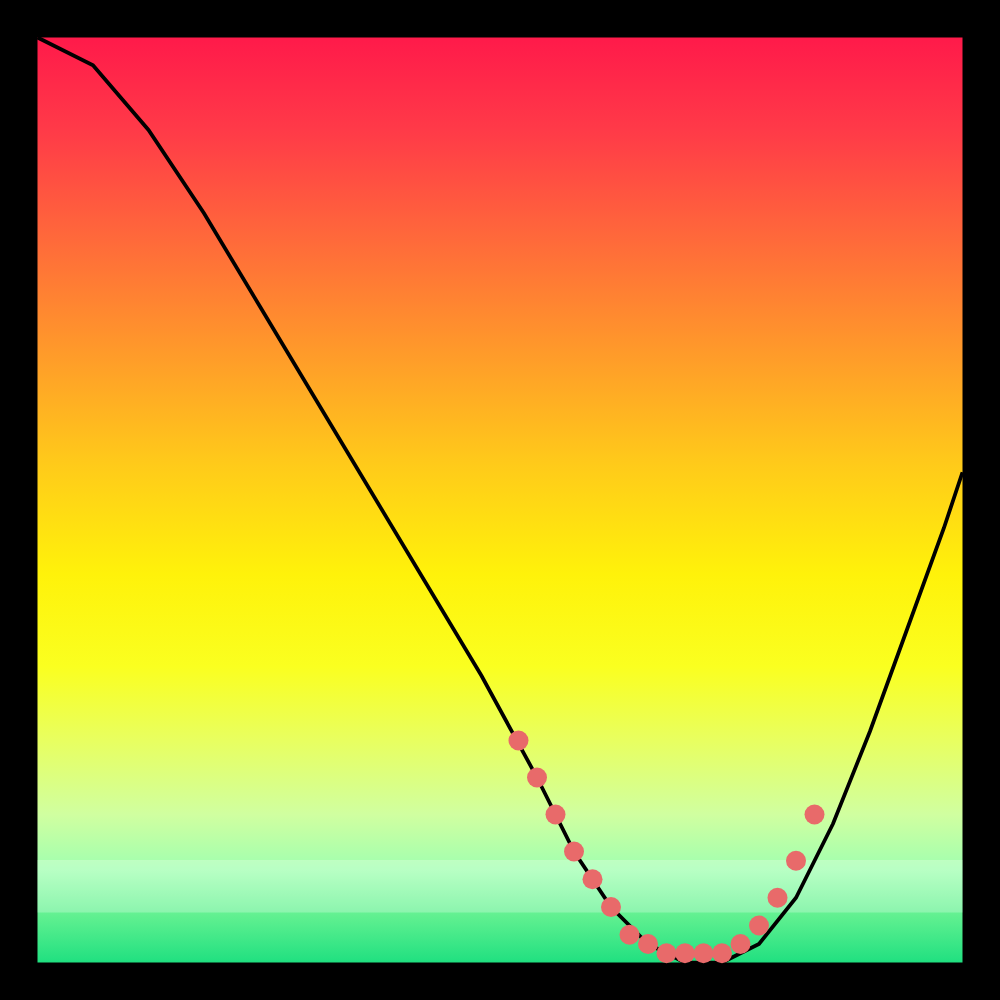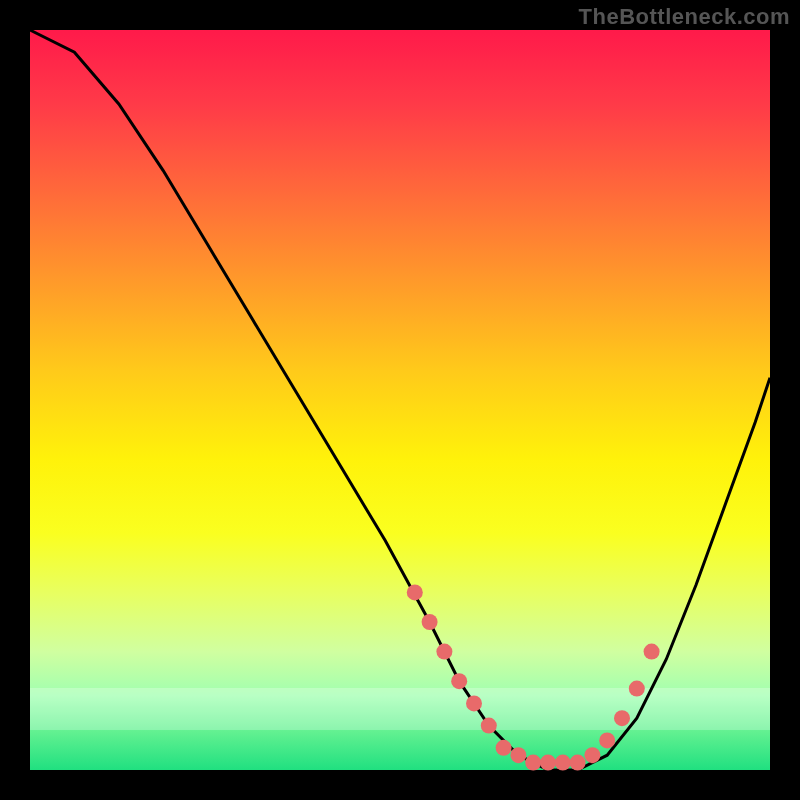--- a/index.html
+++ b/index.html
@@ -62,21 +62,20 @@
     top: 0;
     width: 740px;
     height: 740px;
     overflow: visible;
   }
 </style>
 </head>
 <body>
 
 <div class="container">
-  <div class="watermark">TheBottleneck.com</div>
   <div class="plot-area">
     <div class="lower-band"></div>
     <svg class="curve" viewBox="0 0 740 740">
       <path id="curve-path" fill="none" stroke="#000" stroke-width="3" d="M0.0 0.0 L44.4 22.2 L88.8 74.0 L133.2 140.6 L177.6 214.6 L222.0 288.6 L266.4 362.6 L310.8 436.6 L355.2 510.6 L399.6 592.0 L429.2 651.2 L458.8 695.6 L488.4 725.2 L518.0 740.0 L547.6 740.0 L577.2 725.2 L606.8 688.2 L636.4 629.0 L666.0 555.0 L695.6 473.6 L725.2 392.2 L740.0 347.8"></path>
       <g id="markers-group">
           <circle cx="384.8" cy="562.4" r="8" fill="#e86a6a"></circle>
           <circle cx="399.6" cy="592.0" r="8" fill="#e86a6a"></circle>
           <circle cx="414.4" cy="621.6" r="8" fill="#e86a6a"></circle>
           <circle cx="429.2" cy="651.2" r="8" fill="#e86a6a"></circle>
           <circle cx="444.0" cy="673.4" r="8" fill="#e86a6a"></circle>

